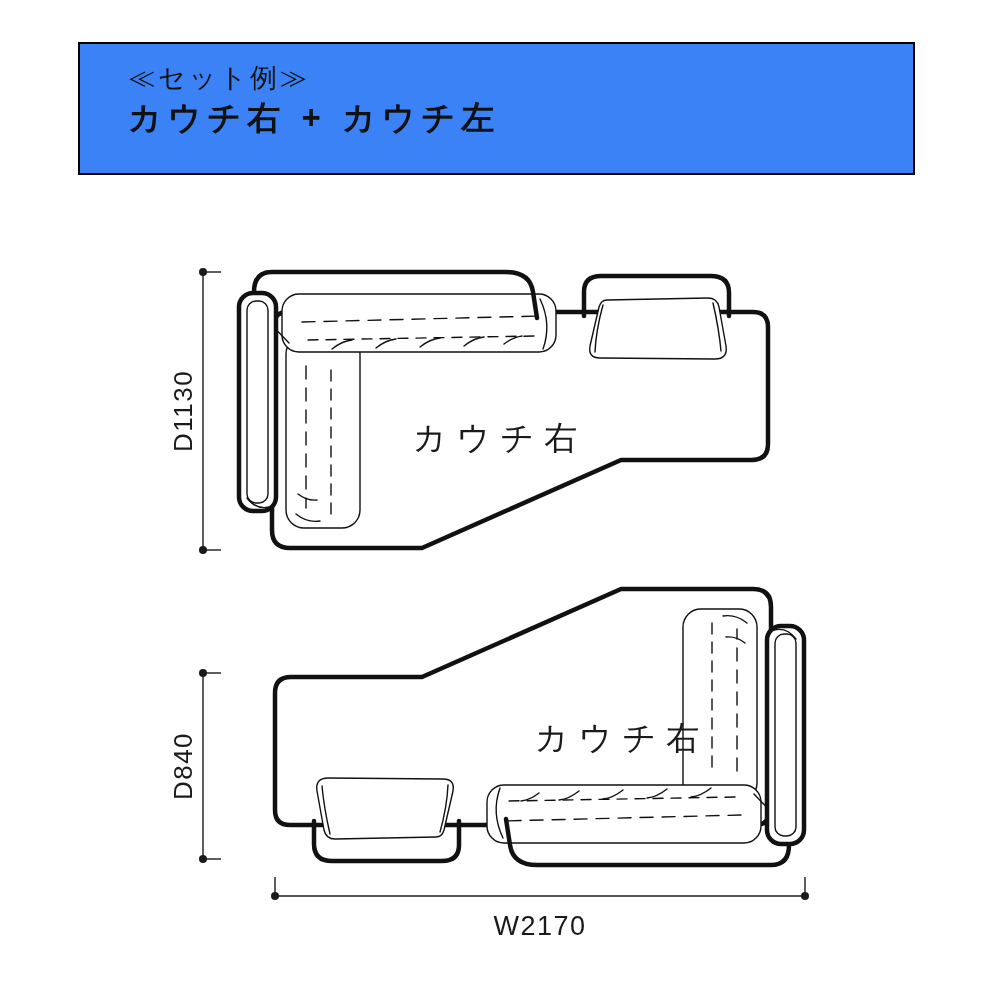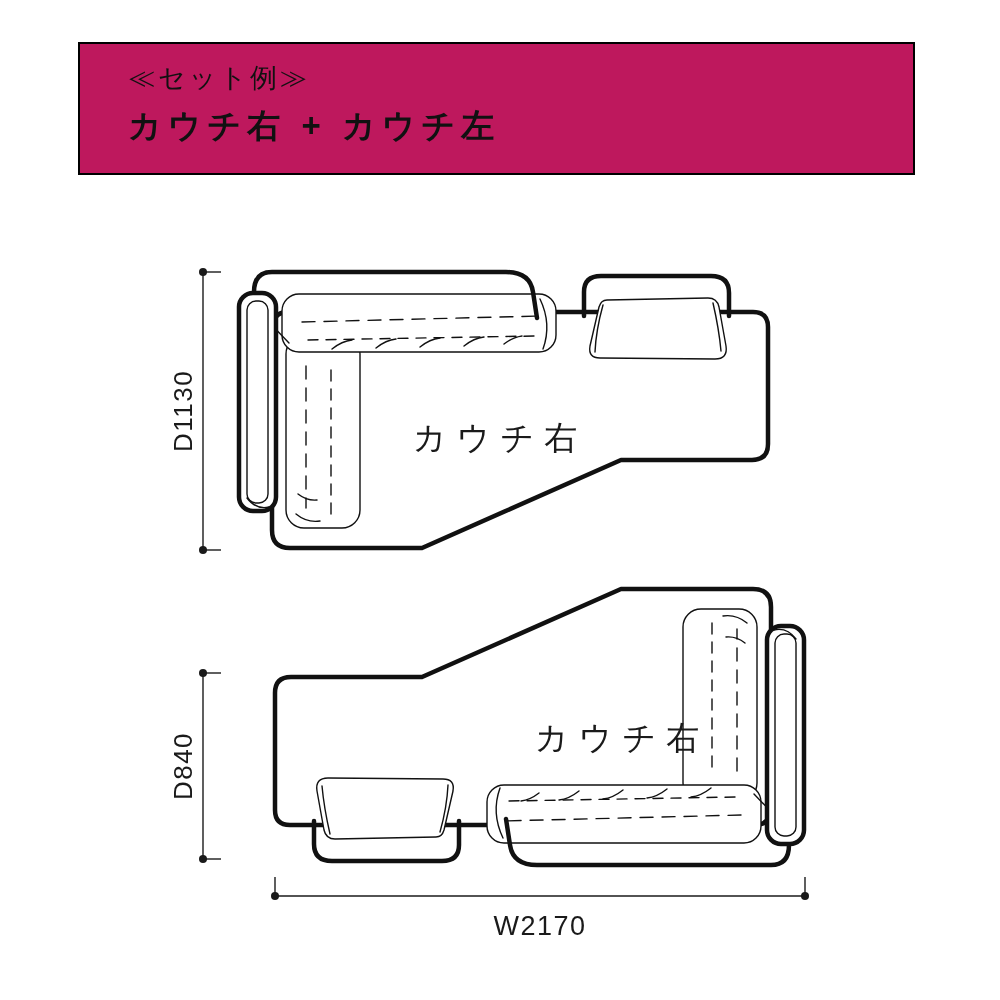--- a/index.html
+++ b/index.html
@@ -9,30 +9,30 @@
     background:#ffffff;
     font-family:"Liberation Sans",sans-serif;
     color:#111111;
     overflow:hidden;
   }
   .header-box{
     position:absolute;
     left:78px;top:42px;
     width:837px;height:133px;
     border:2.5px solid #000000;
-    background:#be185d;
+    background:#3b82f6;
     box-sizing:border-box;
   }
   .hdr-sub{
     position:absolute;left:48px;top:16px;
     font-size:27px;font-weight:400;letter-spacing:3px;
     color:#111111;white-space:nowrap;
   }
   .hdr-title{
-    position:absolute;left:48px;top:60px;
+    position:absolute;left:48px;top:52px;
     font-size:33px;font-weight:700;letter-spacing:6px;
     color:#111111;white-space:nowrap;
   }
   svg.diagram{position:absolute;left:0;top:0;}
   .dim-text{
     font-family:"Liberation Sans",sans-serif;
     font-size:26px;
     letter-spacing:1.5px;
     fill:#1a1a1a;
   }

